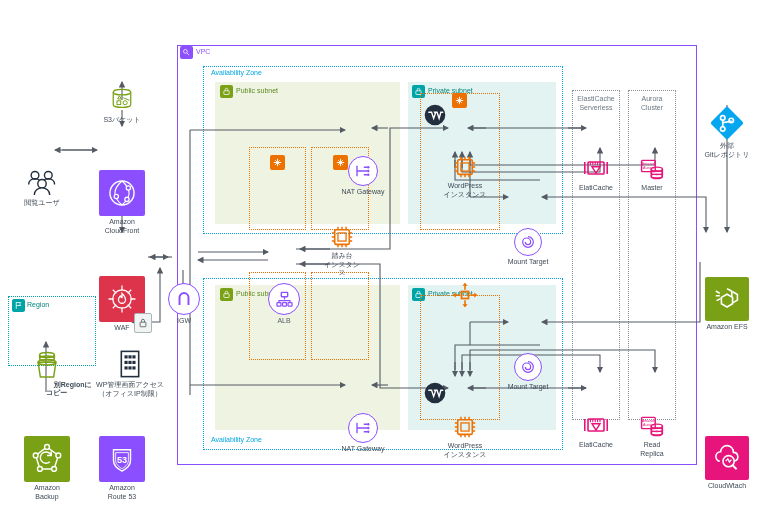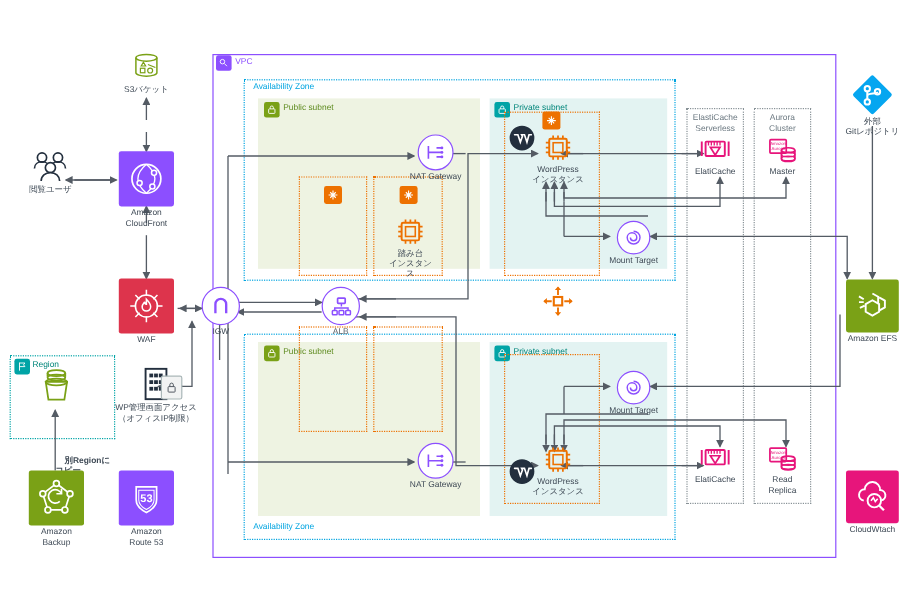--- a/index.html
+++ b/index.html
@@ -2,21 +2,21 @@
 <html><head>
 <meta charset="utf-8">
 <style>
   html,body{margin:0;padding:0;background:#ffffff;}
   body{
     font-family:"Liberation Sans","DejaVu Sans",sans-serif;
     width:760px;height:506px;position:relative;overflow:hidden;
     color:#232f3e;
   }
   #canvas{position:absolute;left:0;top:0;width:760px;height:506px;}
-  .node{position:absolute;display:flex;flex-direction:column;align-items:center;}
+  .node{position:absolute;display:flex;flex-direction:column;align-items:center;margin-top:44px;}
   .ico{display:flex;align-items:center;justify-content:center;}
   .lbl{font-size:7px;line-height:8.5px;text-align:center;margin-top:2px;color:#3f4a56;white-space:pre;}
   .lbl.b{font-weight:bold;}
   .sq{border-radius:2px;display:flex;align-items:center;justify-content:center;}
   .circ{border-radius:50%;background:#fff;display:flex;align-items:center;justify-content:center;}
 
   
   .grp{position:absolute;box-sizing:border-box;}
   .grp-vpc{border:1.2px solid #8c4fff;background:transparent;}
   .grp-az{border:1.2px dotted #00a4e0;background:transparent;}

